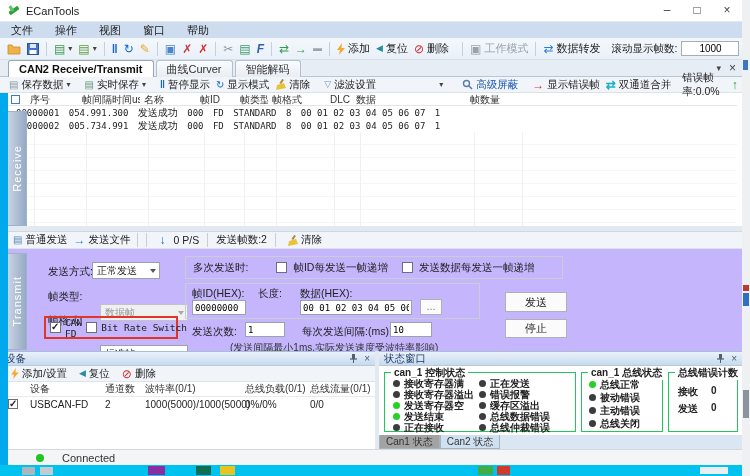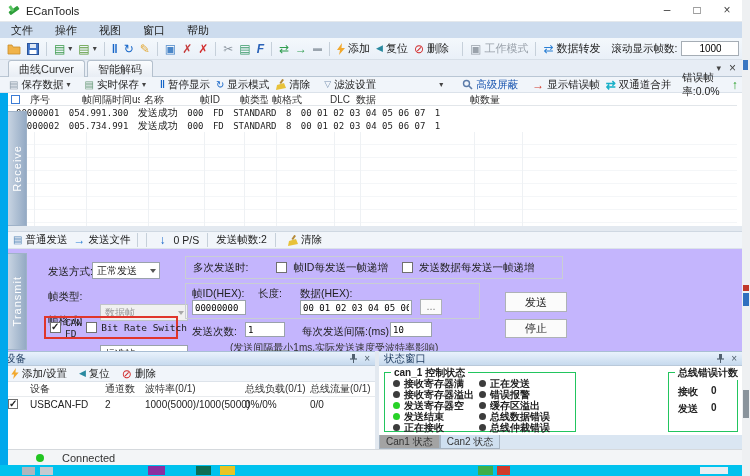--- a/index.html
+++ b/index.html
@@ -178,20 +178,21 @@
     <span class="sep"></span>
     <span class="tbtn">
       <span class="ic" style="color:#2a7fd4">⇄</span>
       <span>数据转发</span>
     </span>
     <span style="margin-left:8px" class="flabel">滚动显示帧数:</span>
     <input class="mini-input" style="width: 58px; margin-left: 4px;" readonly="" value="100000">
   </div>
 
   <div id="tabrow" class="abs flex">
+    <span class="tab active">CAN2 Receive/Transmit</span>
     <span class="tab">曲线Curver</span>
     <span class="tab">智能解码</span>
     <span style="margin-left:auto;margin-right:6px" class="flex">
       <span class="ic" style="font-size:9px;color:#444;margin-right:8px">▾</span>
       <span class="ic" style="color:#444">×</span>
     </span>
   </div>
 
   <div id="toolbar2" class="abs flex">
     <span class="tbtn">
@@ -482,20 +483,41 @@
             <span class="led"></span>
             <span>总线数据错误</span>
           </div>
         <div class="ledrow">
             <span class="led"></span>
             <span>总线仲裁错误</span>
           </div>
       </div>
     </div>
 
+    <div class="grp" style="left:202px;top:21px;width:82px;height:60px">
+      <span class="gtitle">can_1 总线状态</span>
+      <div class="abs" style="left:7px;top:5px">
+        <div class="ledrow" style="height:13px">
+            <span class="led on"></span>
+            <span>总线正常</span>
+          </div>
+        <div class="ledrow" style="height:13px">
+            <span class="led"></span>
+            <span>被动错误</span>
+          </div>
+        <div class="ledrow" style="height:13px">
+            <span class="led"></span>
+            <span>主动错误</span>
+          </div>
+        <div class="ledrow" style="height:13px">
+            <span class="led"></span>
+            <span>总线关闭</span>
+          </div>
+      </div>
+    </div>
 
     <div class="grp" style="left:289px;top:21px;width:70px;height:60px">
       <span class="gtitle">总线错误计数</span>
       <span class="abs" style="left:9px;top:12px;font-size:10px">接收</span>
       <span class="abs" style="left:42px;top:12px;font-size:10px">0</span>
       <span class="abs" style="left:9px;top:29px;font-size:10px">发送</span>
       <span class="abs" style="left:42px;top:29px;font-size:10px">0</span>
     </div>
 
     <div class="abs flex" style="left:0px;top:84px;width:363px;height:14px;background:#dae6f2">

